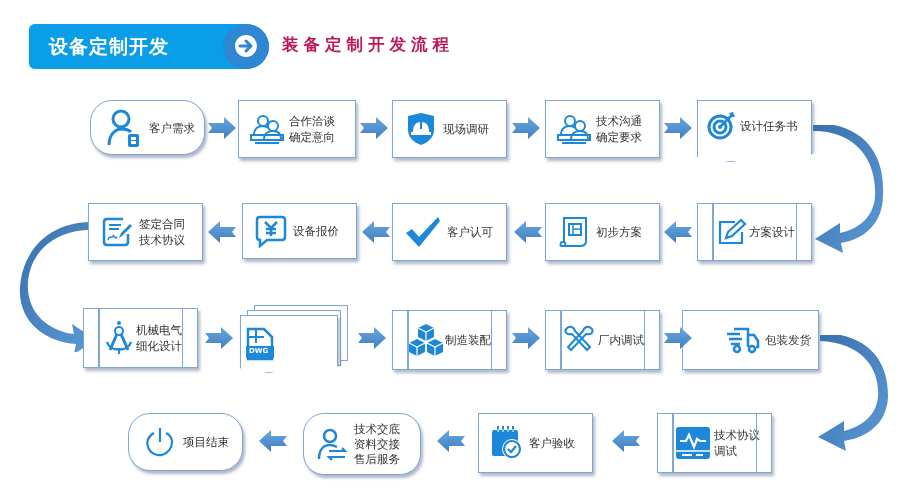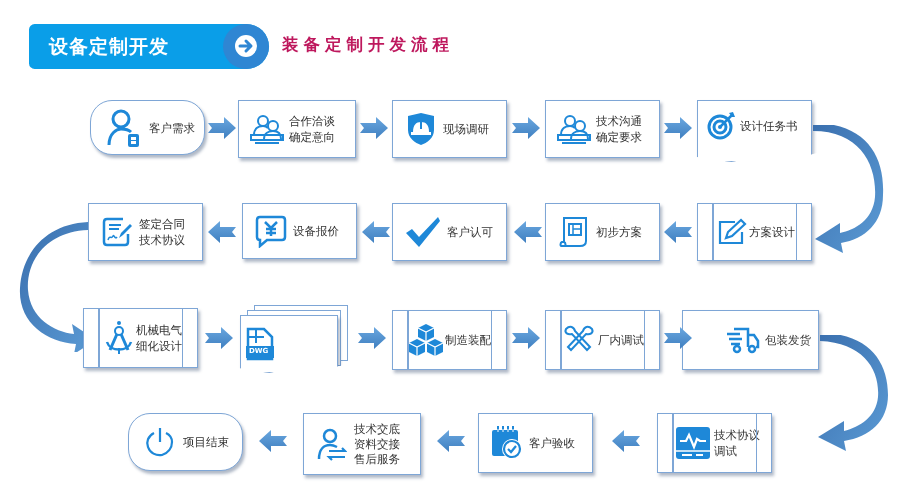--- a/index.html
+++ b/index.html
@@ -334,21 +334,21 @@
       <path d="M8 1 L8 7 M13 1 L13 7 M18 1 L18 7 M23 1 L23 7" stroke="#1e88d8" stroke-width="2"></path>
       <path d="M8 4 L8 7 M13 4 L13 7 M18 4 L18 7 M23 4 L23 7" stroke="#fff" stroke-width="1"></path>
       <circle cx="22" cy="24" r="10" fill="#fff"></circle>
       <circle cx="22" cy="24" r="8" fill="none" stroke="#1e88d8" stroke-width="2.2"></circle>
       <path d="M18 24 L21 27 L26 21" stroke="#1e88d8" stroke-width="2.2" fill="none"></path>
     </svg>
   </div>
   <span class="label">客户验收</span>
 </div>
 
-<div class="node" style="left:303px;top:413px;width:118px;height:62px;">
+<div class="node" style="left:303px;top:413px;width:118px;height:62px;border-radius:21px;">
   <div class="icon" style="width:44px;margin-left:6px;">
     <svg width="30" height="34" viewBox="0 0 30 34">
       <circle cx="13" cy="9" r="6" fill="none" stroke="#1e88d8" stroke-width="2.5"></circle>
       <path d="M2 32 C2 22 7 18 13 18 C16 18 18 19 20 20" fill="none" stroke="#1e88d8" stroke-width="2.5"></path>
       <path d="M12 24 L28 24 L25 21 M28 30 L12 30 L15 33" stroke="#1e88d8" stroke-width="2.2" fill="none"></path>
     </svg>
   </div>
   <span class="label" style="line-height:15px;">技术交底
 资料交接
 售后服务</span>

